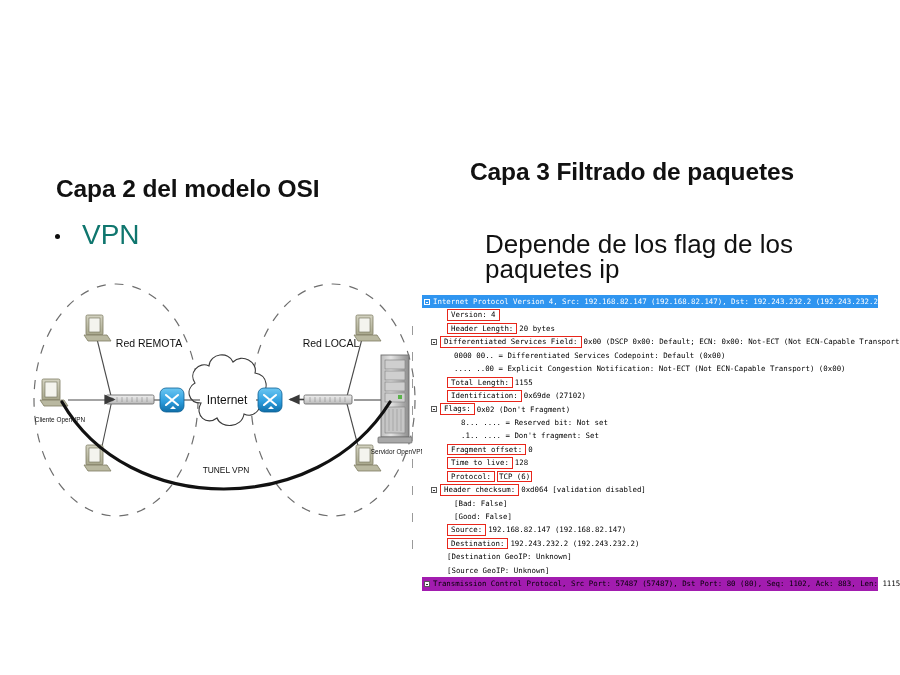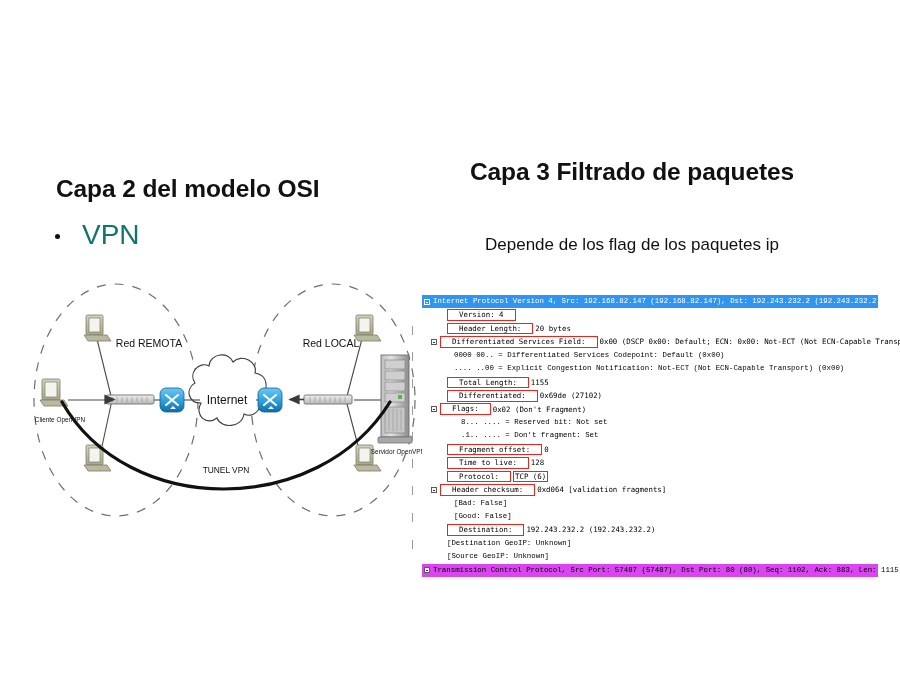--- a/index.html
+++ b/index.html
@@ -20,55 +20,55 @@
   .bullet-row{position:absolute;display:flex;align-items:flex-start;}
   #bullet-vpn{left:55px;top:222px;}
   .bullet-dot{
     width:5px;height:5px;border-radius:50%;background:#0d0d0d;
     margin-top:12px;margin-right:22px;flex:0 0 auto;
   }
   .bullet-text{font-size:28px;line-height:26px;color:#0f766e;}
 
   #subtitle-right{
     position:absolute;left:485px;top:232px;width:330px;
-    font-size:17px;line-height:25px;color:#111;
+    font-size:26px;line-height:25px;color:#111;
   }
 
   
   #net-diagram{position:absolute;left:18px;top:283px;width:406px;height:235px;}
   #net-diagram svg{display:block;}
 
   
   #wireshark{
     position:absolute;left:422px;top:295px;width:456px;
     font-family:"DejaVu Sans Mono","Liberation Mono",monospace;
     font-size:7.4px;line-height:13.45px;color:#000;
     background:#ffffff;
   }
   .ws-line{
     position:relative;height:13.45px;white-space:nowrap;display:flex;
     align-items:center;
   }
   .ws-line.sel{background:#2f95f0;color:#ffffff;}
-  .ws-line.shade{background:#d946ef;}
+  .ws-line.shade{background:#a21caf;}
   .ws-exp{
     width:6px;height:6px;border:1px solid #5a5a5a;background:#fafafa;
     position:relative;flex:0 0 auto;margin-right:3px;box-sizing:border-box;
   }
   .ws-line.sel .ws-exp{border-color:#ffffff;background:transparent;}
   .ws-exp::before{
     content:"";position:absolute;left:1px;right:1px;top:2px;height:1px;background:#333;
   }
   .ws-line.sel .ws-exp::before{background:#fff;}
   .ws-exp.blank{border:none;background:none;}
   .ws-exp.blank::before{display:none;}
   .ws-indent{flex:0 0 auto;}
-  .ws-txt{flex:0 0 auto;font-family:Liberation Mono, monospace;}
+  .ws-txt{flex:0 0 auto;}
   .ws-key{
-    border:1.3px solid #e8261b;padding:0 11px;margin-right:2px;
+    border:1.3px solid #e8261b;padding:0 3px;margin-right:2px;
     display:inline-block;line-height:9.5px;box-sizing:border-box;
   }
   .ws-val{display:inline-block;}
   .ws-val.boxed{border:1.3px solid #e8261b;padding:0 1px;line-height:9.5px;box-sizing:border-box;}
 
   
   .tick{position:absolute;width:1px;background:#9a9a9a;left:412px;}
 </style>
 </head>
 <body>
@@ -281,21 +281,21 @@
       </div>
       <div class="ws-line">
         <span class="ws-indent" style="width: 16px;"></span>
         <span class="ws-exp blank"></span>
         <span class="ws-key">Total Length:</span>
         <span class="ws-val"> 1155</span>
       </div>
       <div class="ws-line">
         <span class="ws-indent" style="width: 16px;"></span>
         <span class="ws-exp blank"></span>
-        <span class="ws-key">Differentiated:</span>
+        <span class="ws-key">Identification:</span>
         <span class="ws-val"> 0x69de (27102)</span>
       </div>
       <div class="ws-line">
         <span class="ws-indent" style="width: 9px;"></span>
         <span class="ws-exp"></span>
         <span class="ws-key">Flags:</span>
         <span class="ws-val"> 0x02 (Don't Fragment)</span>
       </div>
       <div class="ws-line">
         <span class="ws-indent" style="width: 30px;"></span>
@@ -322,31 +322,37 @@
       <div class="ws-line">
         <span class="ws-indent" style="width: 16px;"></span>
         <span class="ws-exp blank"></span>
         <span class="ws-key">Protocol:</span>
         <span class="ws-val boxed">TCP (6)</span>
       </div>
       <div class="ws-line">
         <span class="ws-indent" style="width: 9px;"></span>
         <span class="ws-exp"></span>
         <span class="ws-key">Header checksum:</span>
-        <span class="ws-val"> 0xd064 [validation fragments]</span>
+        <span class="ws-val"> 0xd064 [validation disabled]</span>
       </div>
       <div class="ws-line">
         <span class="ws-indent" style="width: 23px;"></span>
         <span class="ws-exp blank"></span>
         <span class="ws-txt">[Bad: False]</span>
       </div>
       <div class="ws-line">
         <span class="ws-indent" style="width: 23px;"></span>
         <span class="ws-exp blank"></span>
         <span class="ws-txt">[Good: False]</span>
+      </div>
+      <div class="ws-line">
+        <span class="ws-indent" style="width: 16px;"></span>
+        <span class="ws-exp blank"></span>
+        <span class="ws-key">Source:</span>
+        <span class="ws-val"> 192.168.82.147 (192.168.82.147)</span>
       </div>
       <div class="ws-line">
         <span class="ws-indent" style="width: 16px;"></span>
         <span class="ws-exp blank"></span>
         <span class="ws-key">Destination:</span>
         <span class="ws-val"> 192.243.232.2 (192.243.232.2)</span>
       </div>
       <div class="ws-line">
         <span class="ws-indent" style="width: 16px;"></span>
         <span class="ws-exp blank"></span>

